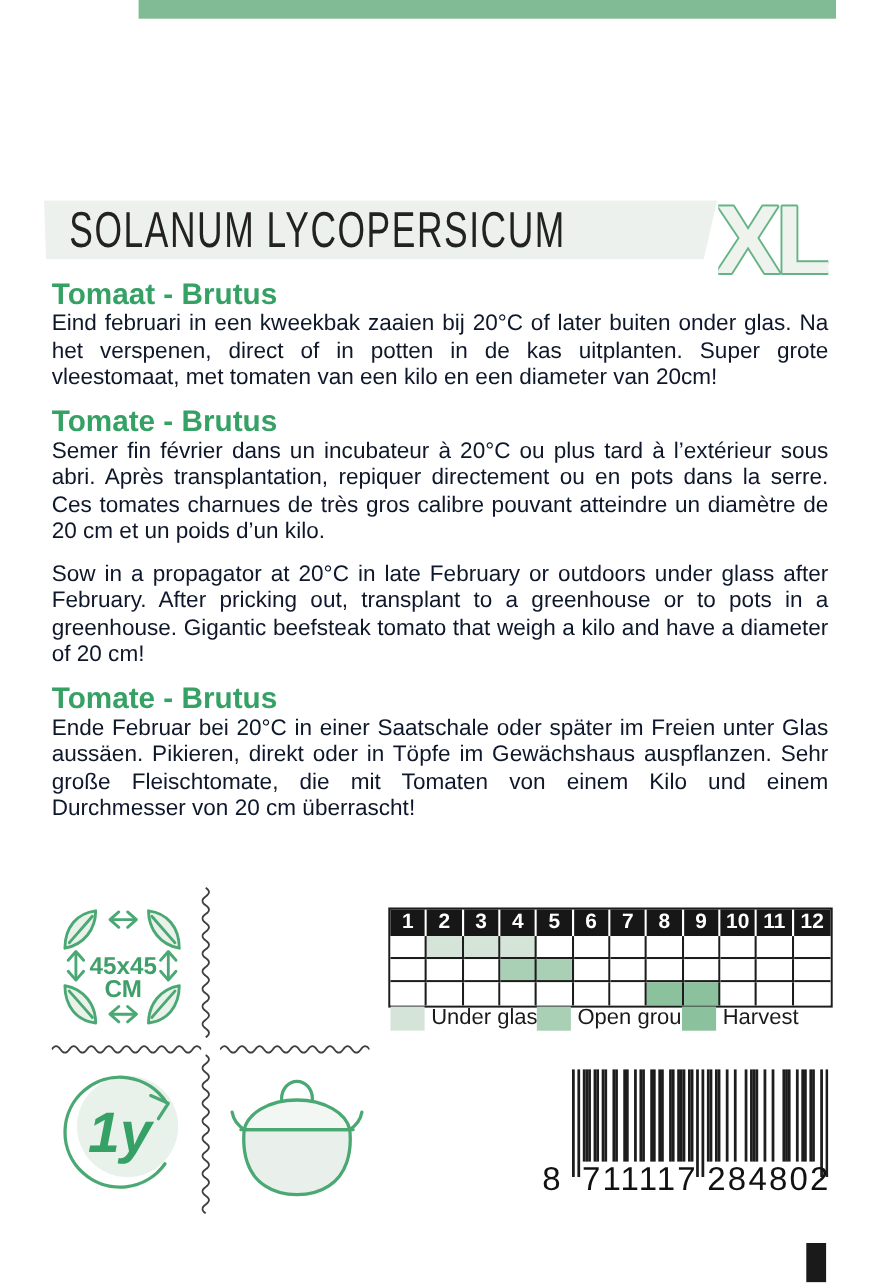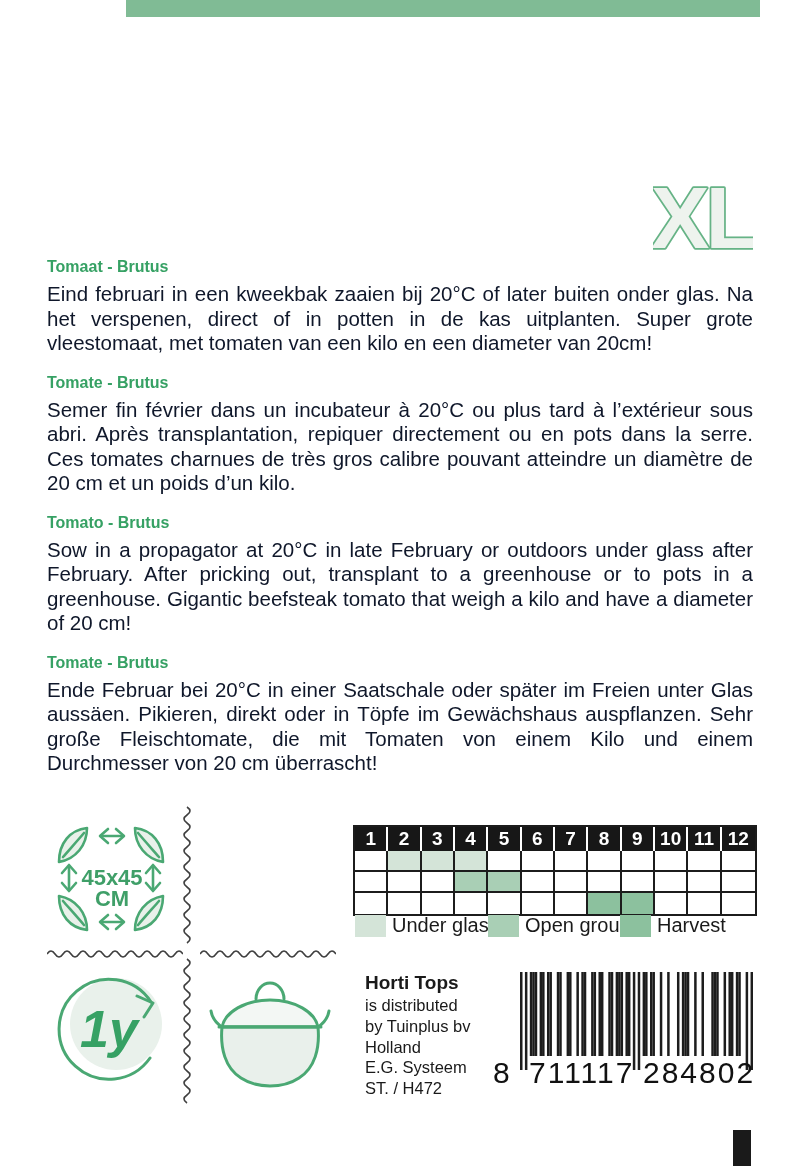--- a/index.html
+++ b/index.html
@@ -6,21 +6,21 @@
   .page{position:relative;width:800px;height:1166px;background:#ffffff;overflow:hidden;
         font-family:"Liberation Sans", sans-serif;color:#333;}
   .top-bar{position:absolute;left:126px;top:0;width:634px;height:17px;}
   .banner{position:absolute;left:40px;top:182px;width:612px;height:54px;background:#edf1ee;
           clip-path:polygon(0 0,100% 0,98% 100%,0.3% 100%);display:flex;align-items:center;}
   .banner-text{display:inline-block;transform:scaleX(0.7);transform-origin:left center;
                font-size:46px;font-weight:400;letter-spacing:2px;color:#222;margin-left:23px;white-space:nowrap;}
   .xl-badge{position:absolute;left:653px;top:168px;}
   .sections{position:absolute;left:47px;top:254px;width:706px;}
   .lang-section{margin:0 0 14px 0;}
-  .lang-section h3{margin:0 0 2px 0;font-size:16px;line-height:26px;font-weight:700;color:var(--accent,#36a164);}
+  .lang-section h3{margin:0 0 2px 0;font-size:27px;line-height:26px;font-weight:700;color:var(--accent,#36a164);}
   .lang-section p{margin:0;font-size:20.5px;line-height:24.5px;text-align:justify;color:#0f172a;}
   
   .calendar{position:absolute;left:353px;top:825px;width:400px;border:2px solid #1c1c1c;
             display:grid;grid-template-columns:repeat(12,1fr);grid-template-rows:24px 21px 21px 21px;}
   .cal-head{background:#171717;color:#fff;font-size:19px;font-weight:700;
             display:flex;align-items:center;justify-content:center;border-right:2px solid #fff;}
   .cal-head.last-col{border-right:none;}
   .cal-cell{background:#fff;border-right:2px solid #1c1c1c;border-bottom:2px solid #1c1c1c;}
   .cal-cell.last-col{border-right:none;}
   .cal-cell.last-row{border-bottom:none;}
@@ -40,38 +40,40 @@
   svg{display:block;}
   .wavy{position:absolute;}
 </style>
 </head>
 <body>
 
 <div class="page">
 
   <div class="top-bar" style="background: rgb(128, 187, 149);"></div>
 
+  <div class="banner">
+    <span class="banner-text">SOLANUM LYCOPERSICUM</span>
+  </div>
 
   <div class="xl-badge">
     <svg width="100" height="104" viewBox="0 0 100 104">
       <text x="50" y="80" text-anchor="middle" font-size="88" font-weight="bold" letter-spacing="-4" fill="#eef3ee" stroke="#66b386" stroke-width="3.5" paint-order="stroke" stroke-linejoin="round">XL</text>
     </svg>
   </div>
 
   <div class="sections">
     <div class="lang-section">
       <h3>Tomaat - Brutus</h3>
       <p>Eind februari in een kweekbak zaaien bij 20°C of later buiten onder glas. Na het verspenen, direct of in potten in de kas uitplanten. Super grote vleestomaat, met tomaten van een kilo en een diameter van 20cm!</p>
     </div>
     <div class="lang-section">
       <h3>Tomate - Brutus</h3>
       <p>Semer fin février dans un incubateur à 20°C ou plus tard à l’extérieur sous abri. Après transplantation, repiquer directement ou en pots dans la serre. Ces tomates charnues de très gros calibre pouvant atteindre un diamètre de 20 cm et un poids d’un kilo.</p>
     </div>
     <div class="lang-section">
-      <h3>Tomato - Brutus</h3>
       <p>Sow in a propagator at 20°C in late February or outdoors under glass after February. After pricking out, transplant to a greenhouse or to pots in a greenhouse. Gigantic beefsteak tomato that weigh a kilo and have a diameter of 20 cm!</p>
     </div>
     <div class="lang-section">
       <h3>Tomate - Brutus</h3>
       <p>Ende Februar bei 20°C in einer Saatschale oder später im Freien unter Glas aussäen. Pikieren, direkt oder in Töpfe im Gewächshaus auspflanzen. Sehr große Fleischtomate, die mit Tomaten von einem Kilo und einem Durchmesser von 20 cm überrascht!</p>
     </div>
   </div>
 
   <div style="position:absolute;left:55px;top:824px;">
     <svg width="112" height="110" viewBox="0 0 112 110" fill="none" stroke="#4aa873" stroke-width="2.6" stroke-linecap="round" stroke-linejoin="round">
@@ -200,28 +202,20 @@
     <svg width="130" height="128" viewBox="0 0 130 128" fill="none" stroke="#4aa873" stroke-width="3" stroke-linecap="round" stroke-linejoin="round">
       <path d="M51,27 a14,16 0 0 1 28,0" fill="#ffffff"></path>
       <path d="M17,55 C20,40 40,28 65,28 C90,28 110,40 113,55 Z" fill="#f3f7f4"></path>
       <path d="M17,55 C15,76 20,96 36,106 C45,112 55,114 65,114 C75,114 85,112 94,106 C110,96 115,76 113,55 Z" fill="#e9f0eb"></path>
       <path d="M14,55 L116,55"></path>
       <path d="M17,55 C11,51 7,45 6,39"></path>
       <path d="M113,55 C119,51 123,45 124,39"></path>
     </svg>
   </div>
 
-  <div class="distributor">
-    <div class="dist-name">Horti Tops</div>
-    <div class="dist-line">is distributed</div>
-    <div class="dist-line">by Tuinplus bv</div>
-    <div class="dist-line">Holland</div>
-    <div class="dist-line">E.G. Systeem</div>
-    <div class="dist-line">ST. / H472</div>
-  </div>
 
   <div class="barcode">
     <svg id="barcode-svg" width="233" height="100" viewBox="0 0 233 100">
         <rect x="0.00" y="0" width="2.50" height="98" fill="#1d1d1d"></rect>
         <rect x="4.91" y="0" width="2.50" height="98" fill="#1d1d1d"></rect>
         <rect x="9.81" y="0" width="2.50" height="84" fill="#1d1d1d"></rect>
         <rect x="12.26" y="0" width="2.50" height="84" fill="#1d1d1d"></rect>
         <rect x="14.72" y="0" width="2.50" height="84" fill="#1d1d1d"></rect>
         <rect x="19.62" y="0" width="2.50" height="84" fill="#1d1d1d"></rect>
         <rect x="22.07" y="0" width="2.50" height="84" fill="#1d1d1d"></rect>

